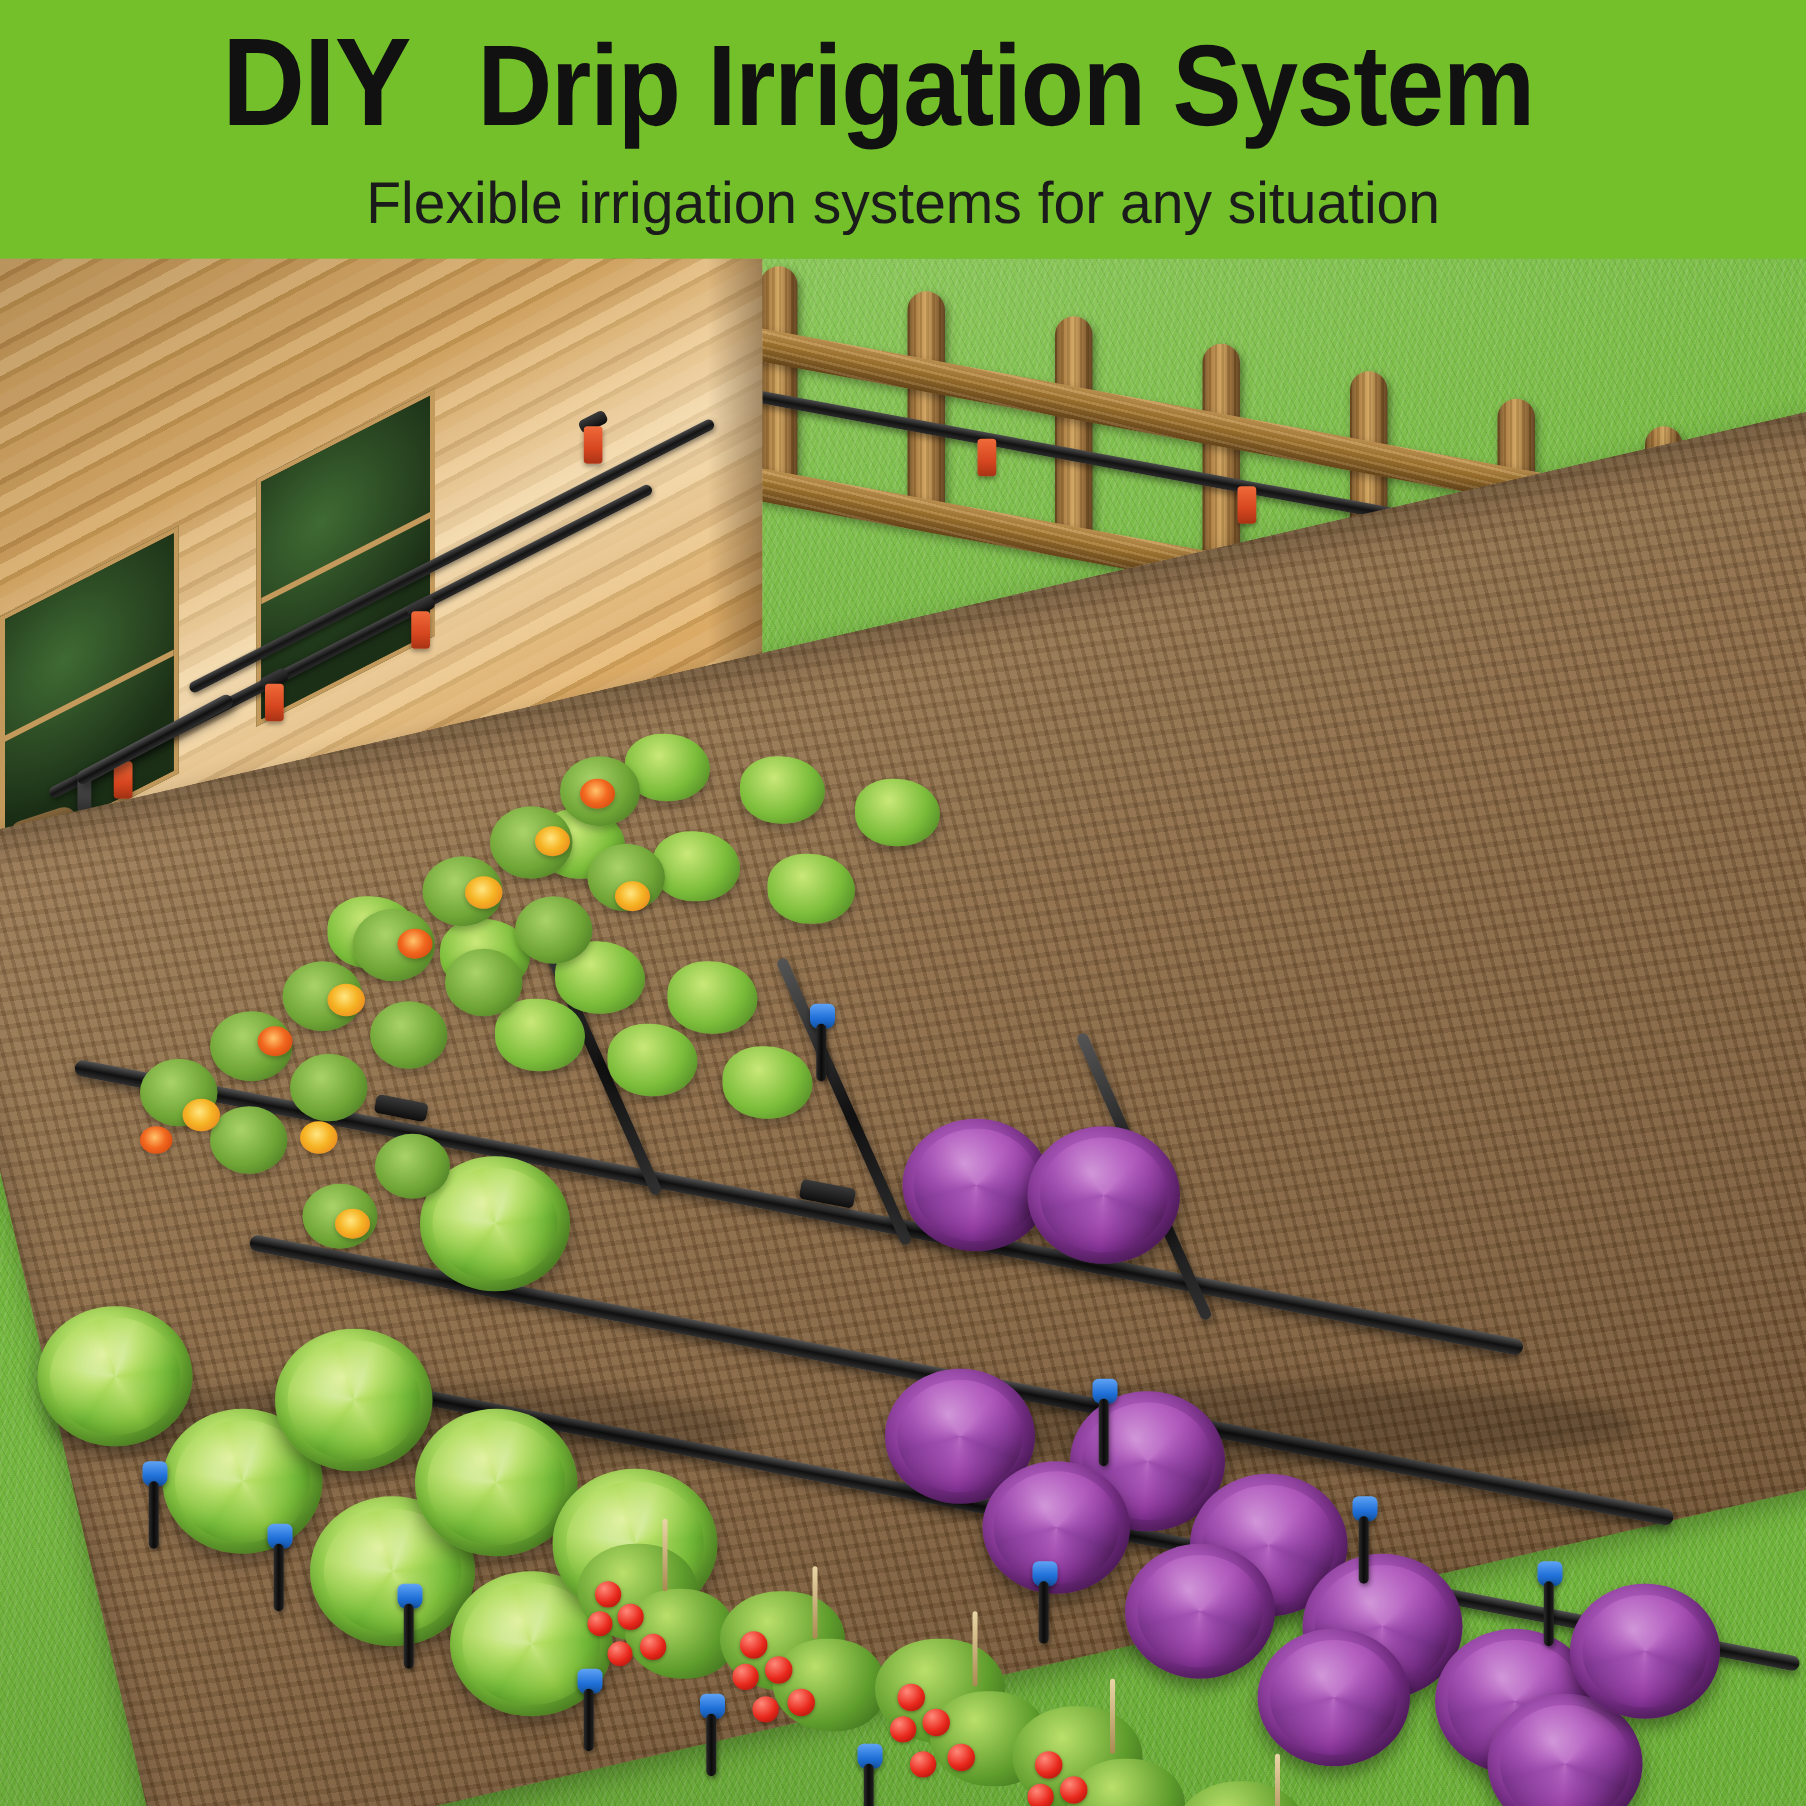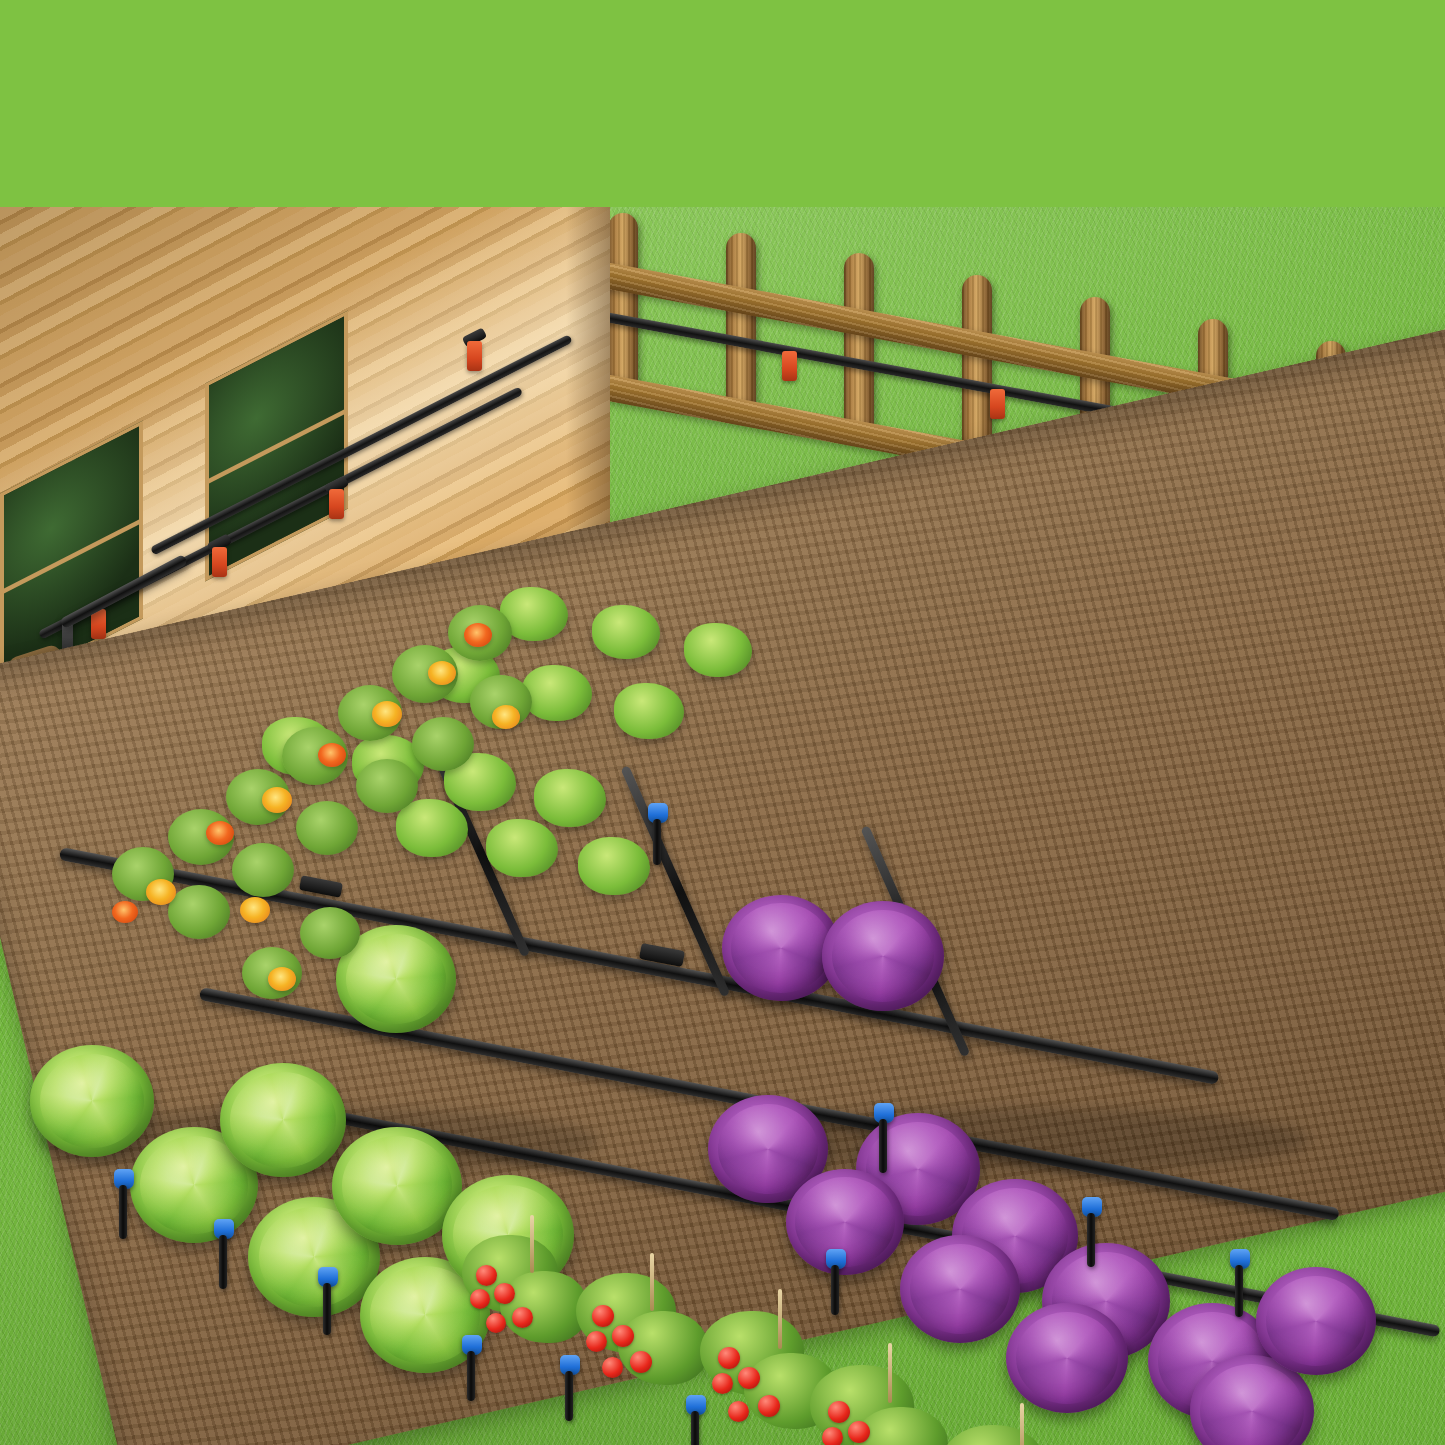--- a/index.html
+++ b/index.html
@@ -168,20 +168,26 @@
 
   
   .soft-shadow{position:absolute;border-radius:50%;background:rgba(0,0,0,.20);filter:blur(7px);}
   .bed-shadow{position:absolute;background:rgba(0,0,0,.16);filter:blur(12px);}
 </style>
 </head>
 <body>
 
 <div class="page">
 
+  <div class="header">
+    <div class="title">
+      <span class="t-diy">DIY</span><span class="t-rest"> Drip Irrigation System</span>
+    </div>
+    <div class="subtitle">Flexible irrigation systems for any situation</div>
+  </div>
 
   <div class="scene">
 
     <div class="lawn"></div>
     <div class="lawn-shade"></div>
 
     <div class="fence">
 
       <div class="post" style="left:60px;  top:26px;  height:170px;"></div>
       <div class="post" style="left:178px; top:46px;  height:175px;"></div>

